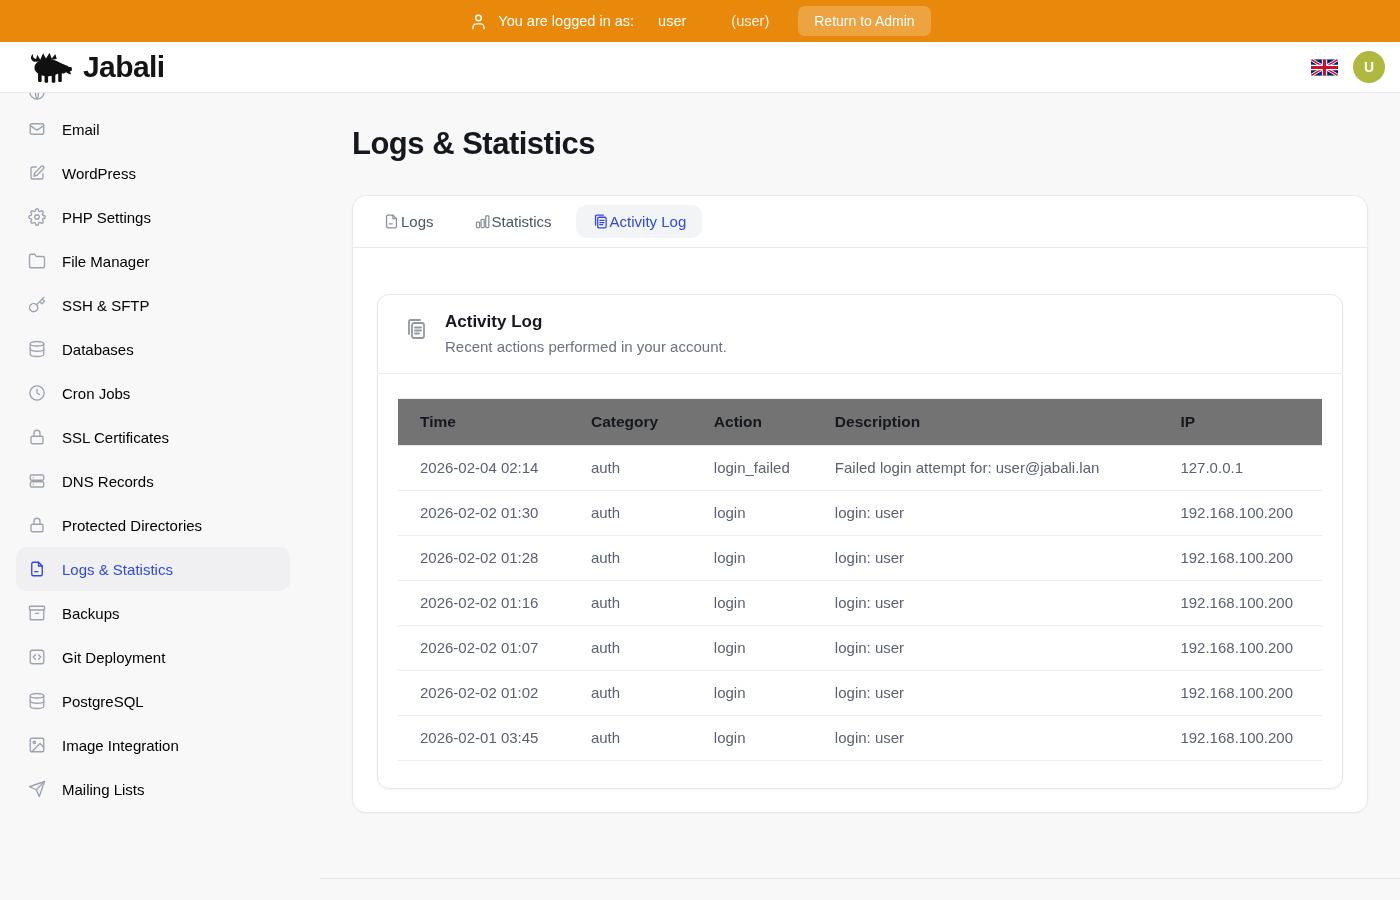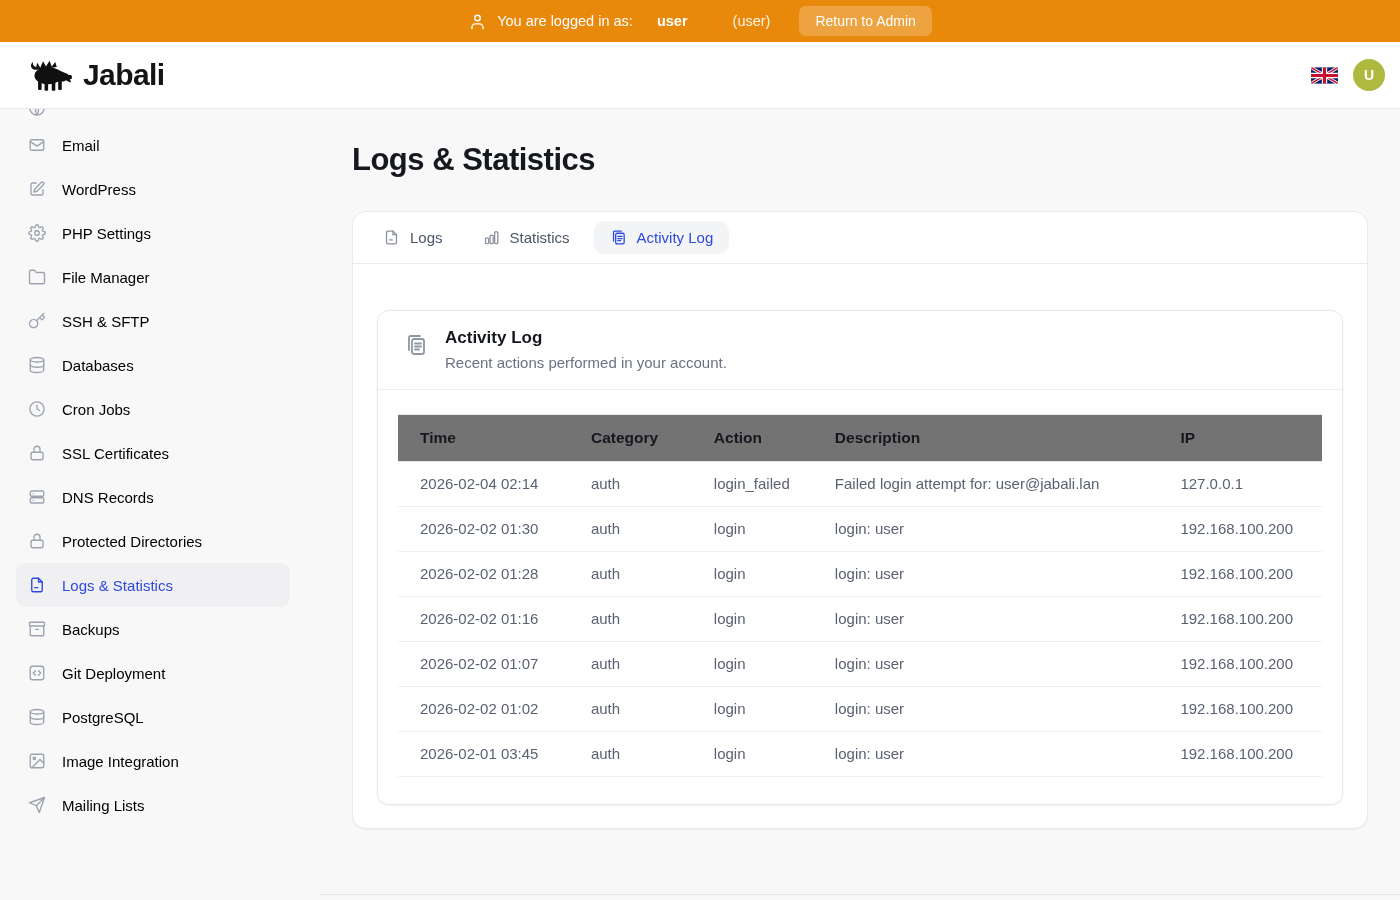--- a/index.html
+++ b/index.html
@@ -10,31 +10,31 @@
   }
   svg { display:block; }
   .stroke-ic { fill:none; stroke:currentColor; stroke-width:1.8; stroke-linecap:round; stroke-linejoin:round; }
 
   
   .topbar {
     height:42px; background:#E8890B; display:flex; align-items:center; justify-content:center;
     gap:10px; color:#fff; font-size:14.5px;
   }
   .topbar .user-ic { width:19px; height:19px; color:#fff; }
-  .topbar b { font-weight:700;margin-left:20px; }
+  .topbar b { font-weight:400;margin-left:20px; }
   .topbar .role { color:rgba(255,255,255,.9);padding-left:41px; }
   .return-btn {
     margin-left:19px; background:rgba(255,255,255,.22); border:none; color:#fff;
     font-size:14px; padding:7px 16px; border-radius:7px; cursor:pointer;
     font-family:inherit;
   }
 
   
   .appbar {
-    height:67px; background:#fff; border-bottom:1px solid #E8E9EB;
+    height:51px; background:#fff; border-bottom:1px solid #E8E9EB;
     display:flex; align-items:center; justify-content:space-between; padding:0 15px 0 28px;
   }
   .brand { display:flex; align-items:center; gap:9px; }
   .brand-name { font-size:30px; font-weight:800; color:#141414; letter-spacing:-0.6px; }
   .appbar-right { display:flex; align-items:center; gap:15px; }
   .flag { border-radius:2px; overflow:hidden; cursor:pointer; }
   .avatar {
     width:32px; height:32px; border-radius:50%; background:#AFB93F; color:#fff;
     display:flex; align-items:center; justify-content:center; font-size:14px; font-weight:700; cursor:pointer;
   }
@@ -59,21 +59,21 @@
   
   .main { flex:1; padding-left:32px; }
   .page-title { margin-top:33px; font-size:31px; font-weight:800; letter-spacing:-0.5px; color:#15181E; }
 
   .tabcard {
     margin-top:33px; width:1016px; background:#fff; border:1px solid #E9EAEB;
     border-radius:14px; box-shadow:0 1px 2px rgba(16,24,40,.04);
   }
   .tabbar { display:flex; align-items:center; gap:8px; padding:9px 14px; border-bottom:1px solid #E9EAEB; }
   .tab {
-    display:flex; align-items:center; gap:10px; padding:8px 16px; border-radius:10px;
+    display:flex; align-items:center; gap:1px; padding:8px 16px; border-radius:10px;
     font-size:15px; color:#4B5563; cursor:pointer; background:transparent; border:none; font-family:inherit;
   }
   .tab .ticon { width:17px; height:17px; color:#8A909B; }
   .tab .ticon svg { width:17px; height:17px; }
   .tab.active { background:#F3F4F6; color:#2D4ADF; }
   .tab.active .ticon { color:#2D4ADF; }
 
   .cardbody { padding:46px 24px 23px; }
   .logcard { background:#fff; border:1px solid #E7E8EA; border-radius:12px; box-shadow:0 1px 3px rgba(16,24,40,.05); }
   .loghead { display:flex; align-items:flex-start; gap:17px; padding:17px 26px 18px; border-bottom:1px solid #EDEEF0; }

